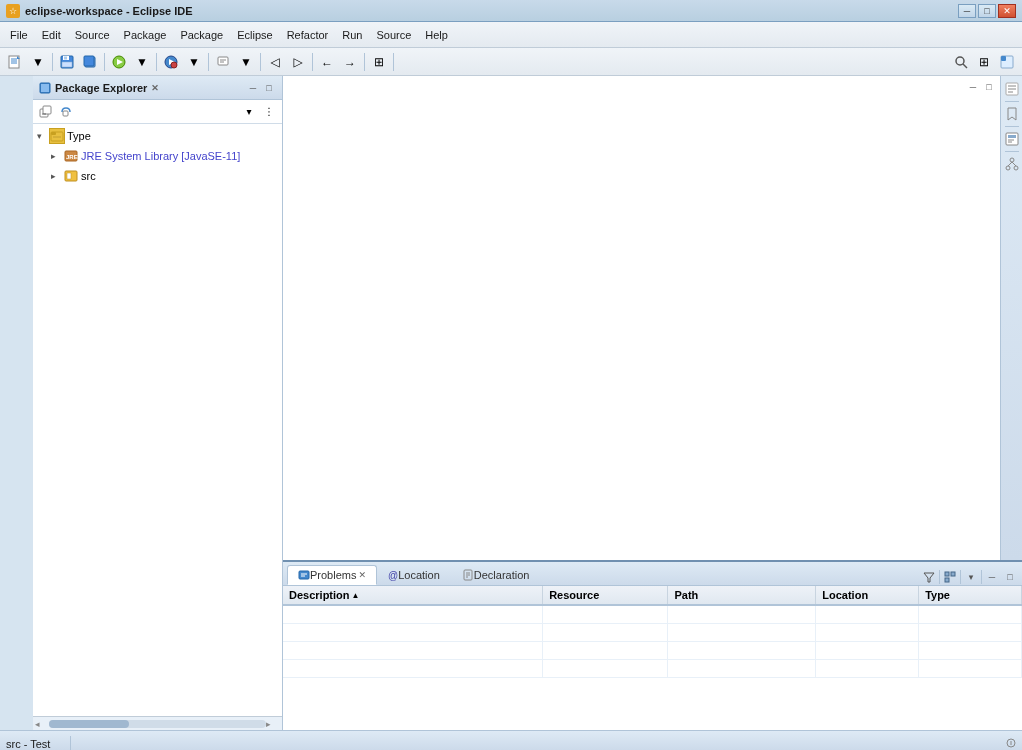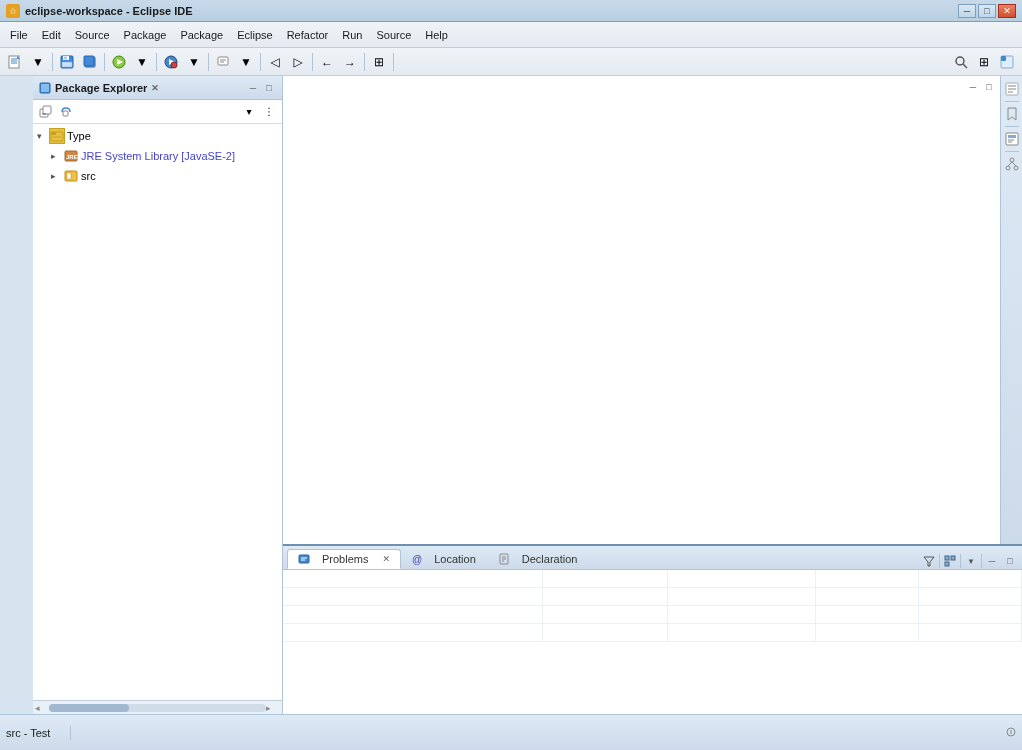--- a/index.html
+++ b/index.html
@@ -284,21 +284,21 @@
       align-items: flex-end;
     }
     .bottom-tab {
       padding: 3px 10px;
       font-size: 11px;
       cursor: pointer;
       border-radius: 3px 3px 0 0;
       border: 1px solid transparent;
       display: flex;
       align-items: center;
-      gap: 12px;
+      gap: 0;
       background: transparent;
       color: #333;
     }
     .bottom-tab.active {
       background: white;
       border-color: #b0c4d8;
       border-bottom-color: white;
       font-weight: normal;
     }
     .bottom-tabs-right {
@@ -373,25 +373,25 @@
     .problems-cell {
       padding: 2px 6px;
       border-right: 1px solid #e8f0f8;
       overflow: hidden;
       text-overflow: ellipsis;
       white-space: nowrap;
     }
 
     
     .status-bar {
-      height: 36px;
+      height: 20px;
       background: linear-gradient(to bottom, #deeaf5, #ccdaea);
       border-top: 1px solid #b0c4d8;
       display: flex;
-      align-items: center;
+      align-items: flex-end;
       padding: 0 6px;
       font-size: 11px;
       color: #1a1a1a;
       flex-shrink: 0;
       gap: 20px;
     }
     .status-sep {
       width: 1px;
       height: 14px;
       background: #b0c4d8;
@@ -588,21 +588,21 @@
       </div>
 
       <div class="tree-item" style="padding-left:18px;">
         <span class="tree-arrow">▸</span>
         <div style="width:16px;height:16px;display:flex;align-items:center;justify-content:center;">
           <svg width="14" height="14" viewBox="0 0 14 14">
               <rect x="1" y="2" width="12" height="10" rx="1" fill="#cc8844" stroke="#aa6622" stroke-width="1"></rect>
               <text x="2" y="10" font-size="6" fill="white" font-weight="bold">JRE</text>
             </svg>
         </div>
-        <span class="tree-label jre-label">JRE System Library [JavaSE-2]</span>
+        <span class="tree-label jre-label">JRE System Library [JavaSE-11]</span>
       </div>
 
       <div class="tree-item" style="padding-left:18px;">
         <span class="tree-arrow">▸</span>
         <div style="width:16px;height:16px;display:flex;align-items:center;justify-content:center;">
           <svg width="14" height="14" viewBox="0 0 14 14">
               <rect x="1" y="2" width="12" height="10" rx="1" fill="#f0c040" stroke="#c09020" stroke-width="1"></rect>
               <rect x="3" y="4" width="4" height="6" fill="white" stroke="#c09020" stroke-width="0.5"></rect>
             </svg>
         </div>
@@ -711,20 +711,38 @@
           <div class="bottom-tab-sep"></div>
           <button class="bottom-tab-btn" title="View Menu">▾</button>
           <div class="bottom-tab-sep"></div>
           <button class="bottom-tab-btn">─</button>
           <button class="bottom-tab-btn">□</button>
         </div>
       </div>
 
 
       <div class="problems-table">
+        <div class="problems-col-header">
+          <div class="problems-col col-desc">
+            <span>Description</span>
+            <span style="font-size:8px;">▲</span>
+          </div>
+          <div class="problems-col col-res">
+            <span>Resource</span>
+          </div>
+          <div class="problems-col col-path">
+            <span>Path</span>
+          </div>
+          <div class="problems-col col-loc">
+            <span>Location</span>
+          </div>
+          <div class="problems-col col-type">
+            <span>Type</span>
+          </div>
+        </div>
         <div class="problems-rows">
 
           <div class="problems-row">
             <div class="problems-cell col-desc"></div>
             <div class="problems-cell col-res"></div>
             <div class="problems-cell col-path"></div>
             <div class="problems-cell col-loc"></div>
             <div class="problems-cell col-type"></div>
           </div>
           <div class="problems-row">

